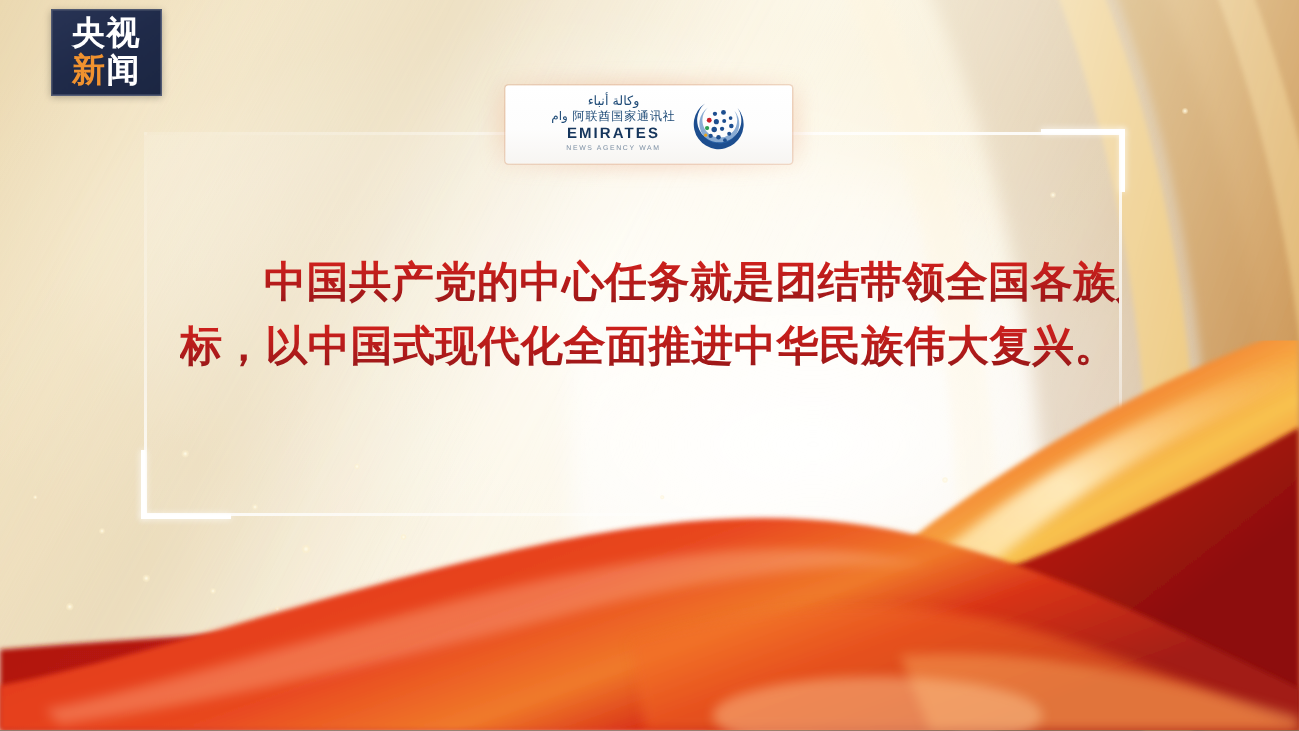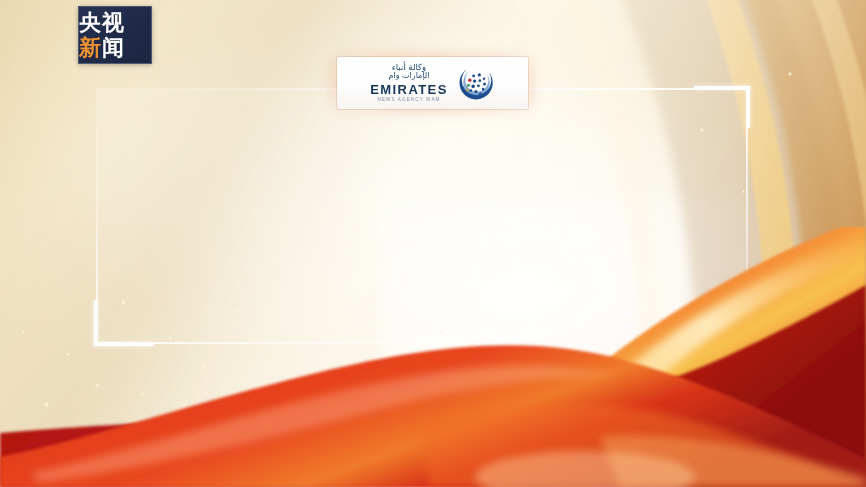--- a/index.html
+++ b/index.html
@@ -193,24 +193,23 @@
   .cctv-logo {
     position: absolute;
     left: 34px;
     top: 6px;
     width: 74px;
     height: 58px;
     background: linear-gradient(150deg, #283354 0%, #1f2a49 50%, #1b2642 100%);
     border: 1px solid rgba(255,255,255,0.22);
     display: flex;
     flex-direction: column;
-    align-items: flex-start;
+    align-items: center;
     justify-content: center;
     box-shadow: 0 1px 5px rgba(0,0,0,0.28);
-    margin-left: 44px;
   }
   .cctv-row {
     display: flex;
     line-height: 1;
     font-weight: 700;
     font-size: 22px;
     letter-spacing: 1px;
     font-family: "DejaVu Sans", "Liberation Sans", sans-serif;
   }
   .cctv-row.r1 { color: #ffffff; margin-bottom: 3px; }
@@ -251,21 +250,21 @@
   .wam-arabic {
     font-size: 8.5px;
     color: #1f4b77;
     letter-spacing: 0.6px;
     direction: rtl;
     font-family: "DejaVu Sans", sans-serif;
     margin-bottom: 1px;
   }
   .wam-arabic.l2 { font-size: 8px; margin-bottom: 3px; }
   .wam-en {
-    font-size: 13px;
+    font-size: 10px;
     font-weight: 700;
     color: #15355c;
     letter-spacing: 1.4px;
     font-family: "Liberation Sans", sans-serif;
   }
   .wam-sub {
     font-size: 4.6px;
     color: #7b8ea3;
     letter-spacing: 1.1px;
     margin-top: 2px;
@@ -481,21 +480,21 @@
       <span class="c1">新</span>
         <span class="c2">闻</span>
     </div>
   </div>
 
   <div class="wam-wrap">
     <div class="wam-glow"></div>
     <div class="wam-card">
       <div class="wam-text">
         <div class="wam-arabic">وكالة أنباء</div>
-        <div class="wam-arabic l2">الإمارات وام</div>
+        <div class="wam-arabic l2">阿联酋国家通讯社 وام</div>
         <div class="wam-en">EMIRATES</div>
         <div class="wam-sub">NEWS AGENCY  WAM</div>
       </div>
       <div class="wam-mark">
         <svg viewBox="0 0 40 40">
           <defs>
             <clipPath id="ringClip">
               <path d="M 20 2 A 18 18 0 1 1 19.99 2 Z M 20 7.5 A 12.5 12.5 0 1 0 20.01 7.5 Z"></path>
             </clipPath>
           </defs>
@@ -519,15 +518,17 @@
           <circle cx="24.5" cy="31.0" r="1.3" fill="#1d4e8f"></circle>
           <circle cx="19.0" cy="34.0" r="1.2" fill="#1d4e8f"></circle>
           <circle cx="11.0" cy="27.5" r="1.1" fill="#e8a21e"></circle>
         </svg>
       </div>
     </div>
   </div>
 
 
   <div class="body-text">
+    <span class="body-line l1">中国共产党的中心任务就是团结带领全国各族人民</span>
+    <span class="body-line l3">标，以中国式现代化全面推进中华民族伟大复兴。</span>
   </div>
 
 </div>
 
 </body></html>

